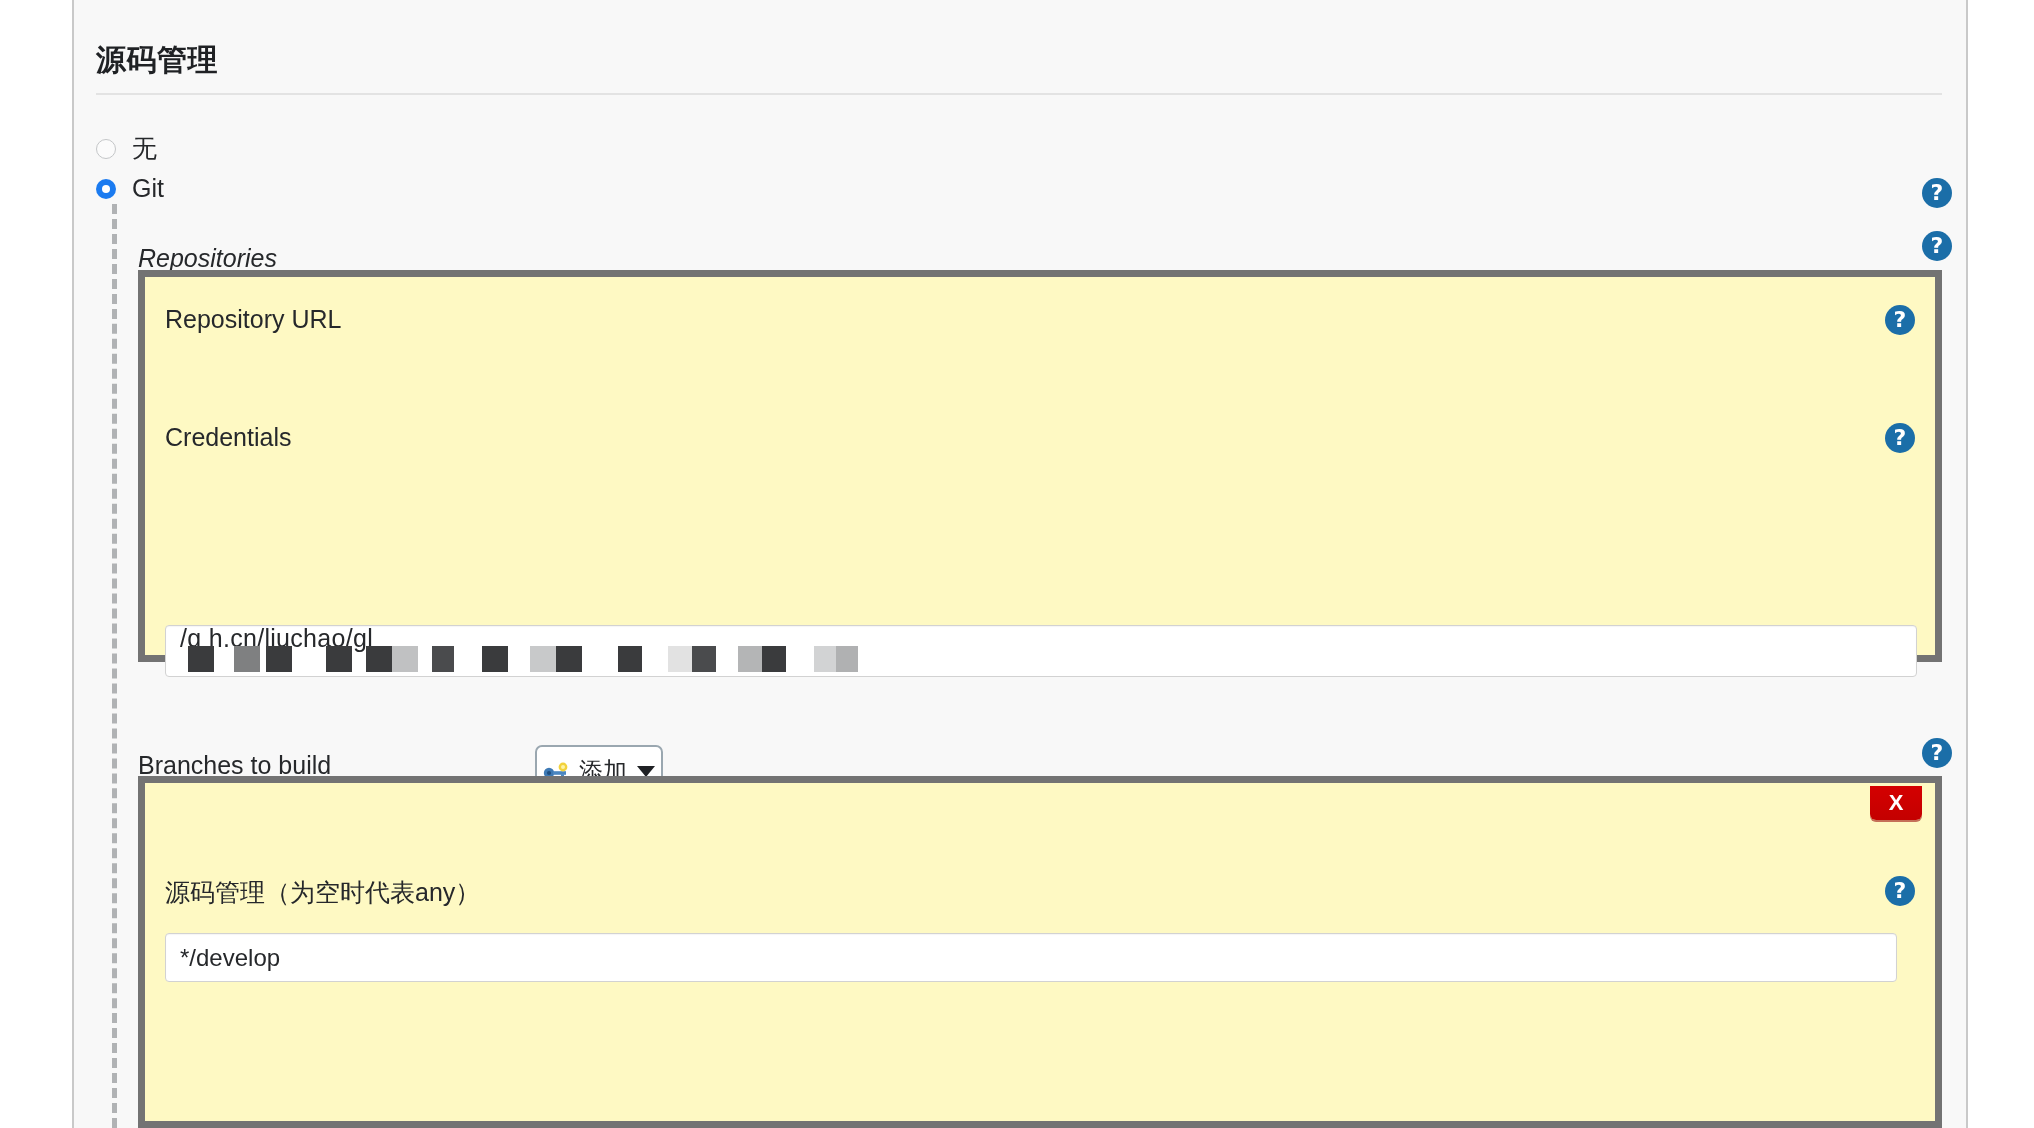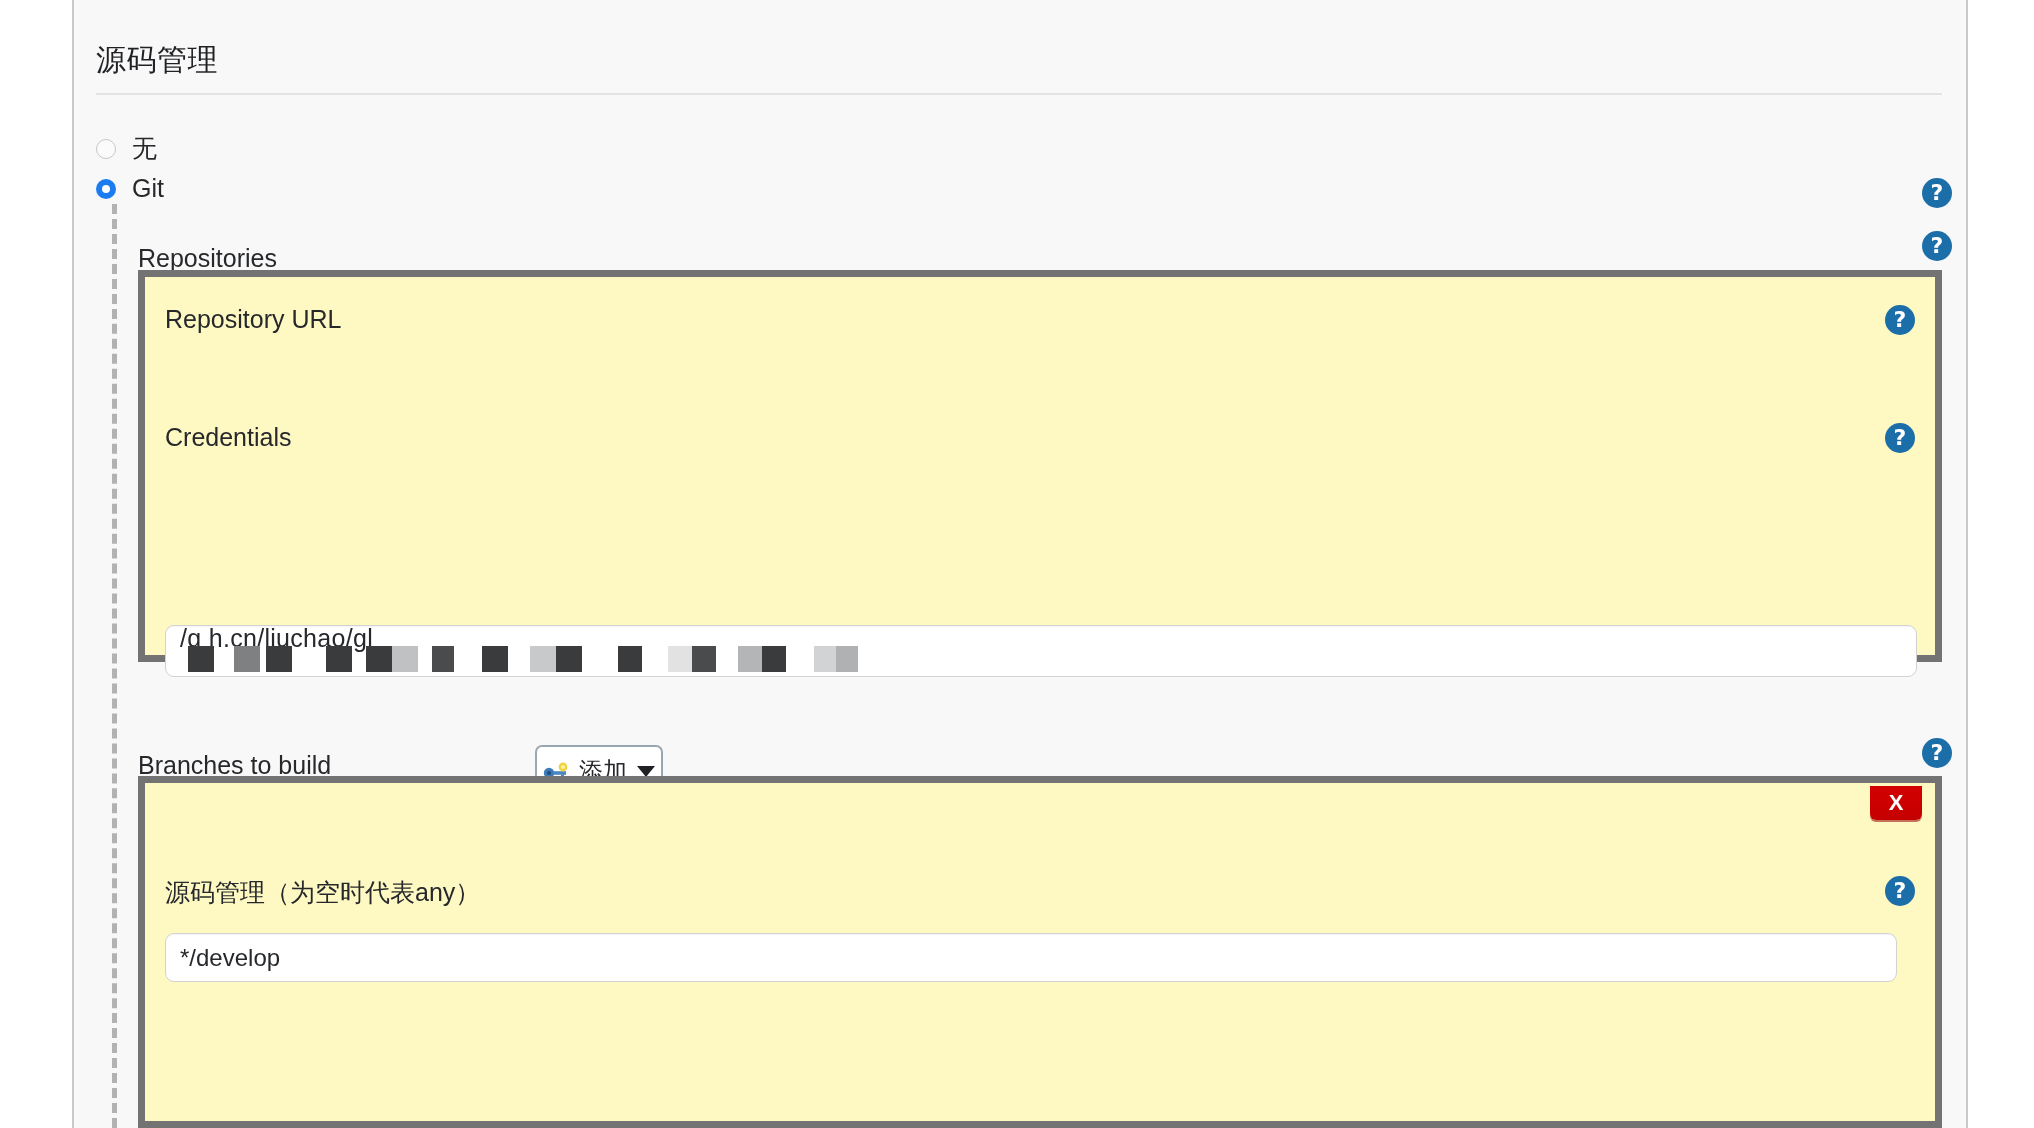--- a/index.html
+++ b/index.html
@@ -46,21 +46,21 @@
     left: 74px; top: 0;
     width: 1892px; height: 1128px;
     background: #f8f8f8;
   }
 
   
   .section-title {
     position: absolute;
     left: 22px; top: 40px;
     font-size: 30px;
-    font-weight: normal;
+    font-weight: bold;
     color: #1f2124;
     letter-spacing: 0.5px;
   }
   .section-rule {
     position: absolute;
     left: 22px; top: 93px;
     width: 1846px; height: 2px;
     background: #e3e3e3;
   }
 
@@ -109,21 +109,21 @@
     height: 924px;
     border-left: 5px dashed #b0b2b4;
   }
 
   
   .block-label {
     position: absolute;
     font-size: 25px;
     color: #26282b;
   }
-  .block-label.repositories { left: 64px; top: 244px; }
+  .block-label.repositories { left: 64px; top: 244px; font-style: italic; }
   .block-label.branches     { left: 64px; top: 751px; }
 
   
   .panel {
     position: absolute;
     background: #fef9c3;
     border: 7px solid #737373;
   }
   .panel.repositories {
     left: 64px; top: 270px;
@@ -139,21 +139,21 @@
     position: absolute;
     font-size: 25px;
     color: #26282b;
   }
 
   
   .text-input {
     position: absolute;
     background: #ffffff;
     border: 1px solid #d2d2d2;
-    border-radius: 9px;
+    border-radius: 4px;
     box-shadow: inset 0 1px 1px rgba(0,0,0,0.045);
     font-size: 24px;
     color: #26282b;
     display: flex;
     align-items: center;
     padding: 0 14px;
     overflow: hidden;
     white-space: nowrap;
   }
 

